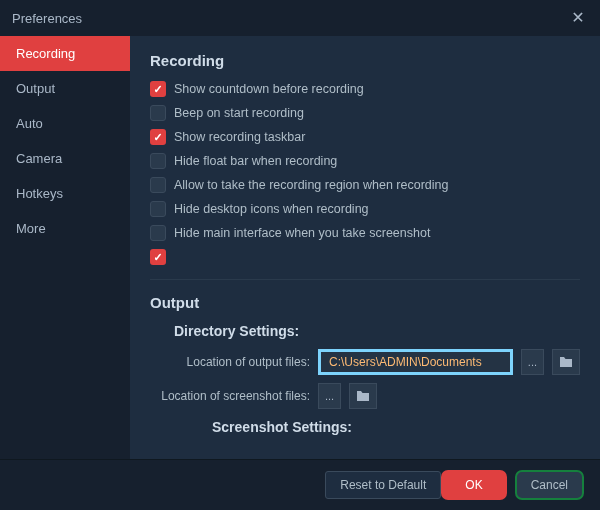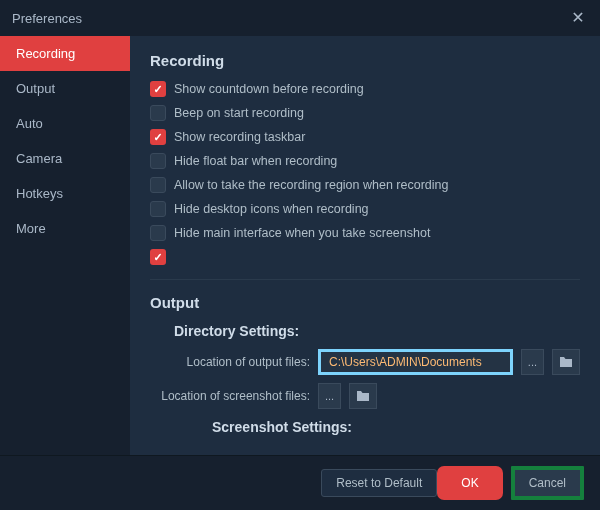--- a/index.html
+++ b/index.html
@@ -203,26 +203,26 @@
       background: #e04040;
       border: none;
       color: #fff;
       font-size: 12px;
       padding: 6px 24px;
       cursor: pointer;
       border-radius: 7px;
     }
     .cancel-btn {
       background: #2a3a4c;
-      border: 4px solid #15803d;
+      border: 2px solid #15803d;
       color: #b0bec8;
       font-size: 12px;
       padding: 6px 14px;
       cursor: pointer;
-      border-radius: 1px;
+      border-radius: 7px;
     }
   </style>
 </head>
 <body>
 
 <div class="dialog">
 
   <div class="title-bar">
     <span class="title-bar-text">Preferences</span>
     <button class="close-btn">✕</button>

